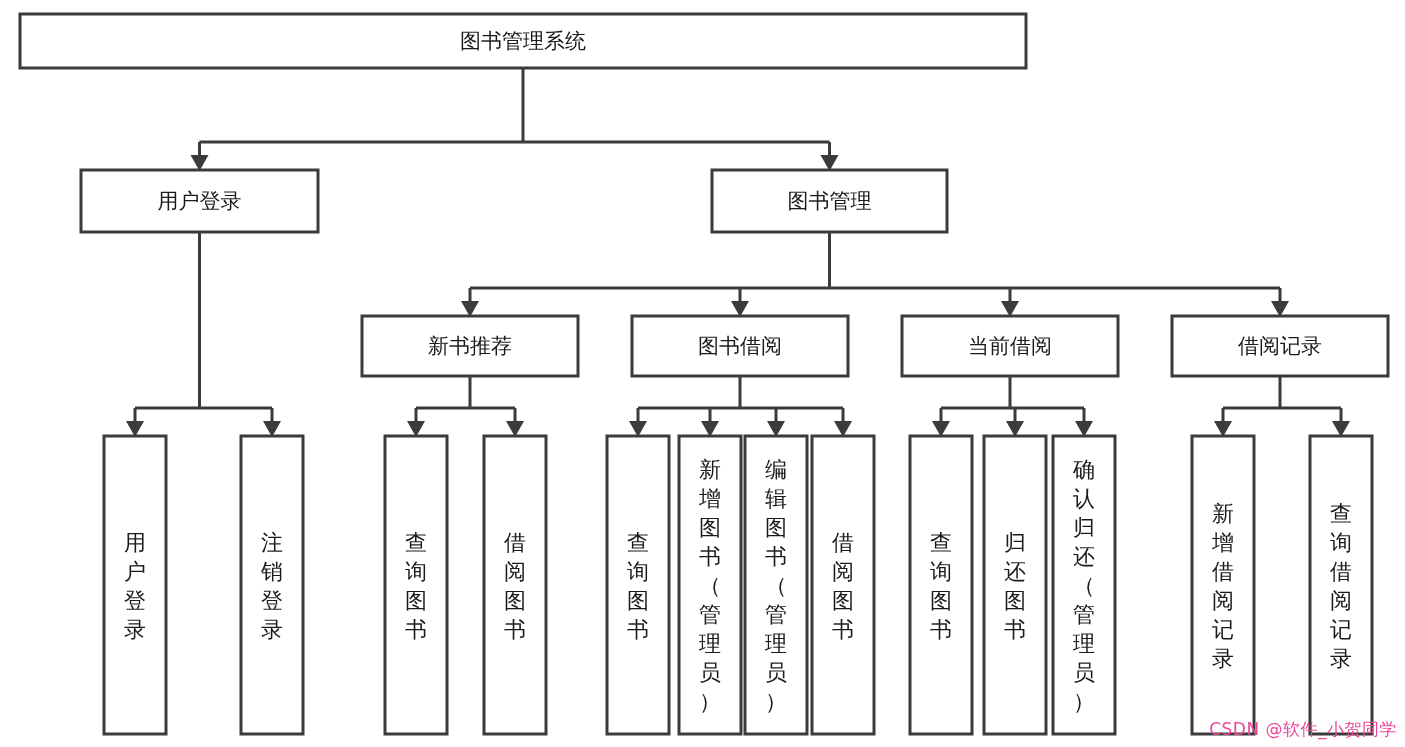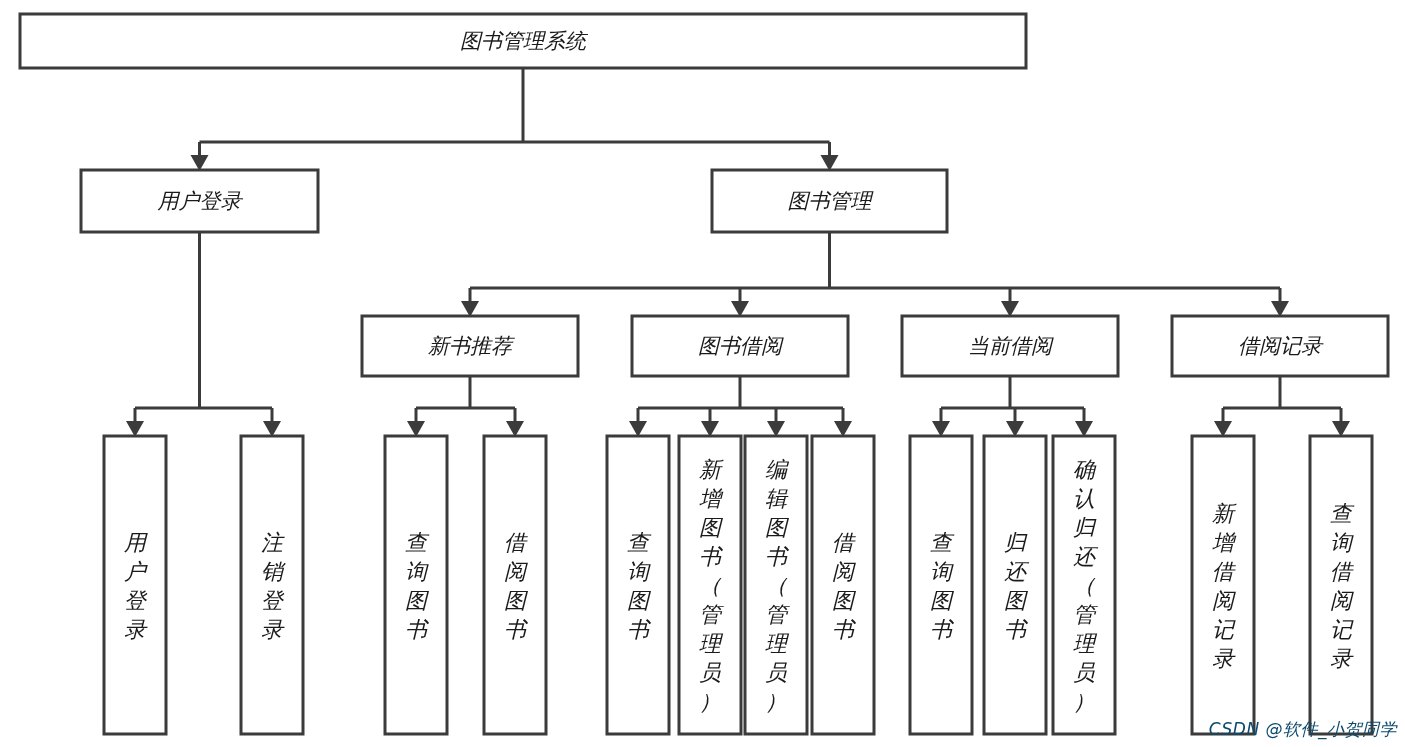--- a/index.html
+++ b/index.html
@@ -11,21 +11,20 @@
     width: 1405px;
     height: 747px;
     font-family: "DejaVu Sans", "Liberation Sans", sans-serif;
     overflow: hidden;
     position: relative;
   }
   #diagram-root {
     position: relative;
     width: 1405px;
     height: 747px;
-    font-style: italic;
   }
   svg#chart-svg {
     position: absolute;
     left: 0;
     top: 0;
     width: 1405px;
     height: 747px;
     display: block;
   }
   .node-box {
@@ -55,21 +54,21 @@
     font-size: 22px;
     fill: #1a1a1a;
     text-anchor: middle;
   }
   .watermark {
     position: absolute;
     right: 8px;
     bottom: 6px;
     font-family: "DejaVu Sans", "Liberation Sans", sans-serif;
     font-size: 17px;
-    color: #0c4a6e;
+    color: #ec4899;
     letter-spacing: 0.5px;
     white-space: nowrap;
     pointer-events: none;
   }
 </style>
 </head>
 <body>
 
 <div id="diagram-root">
   <svg id="chart-svg" viewBox="0 0 1405 747" xmlns="http://www.w3.org/2000/svg">

